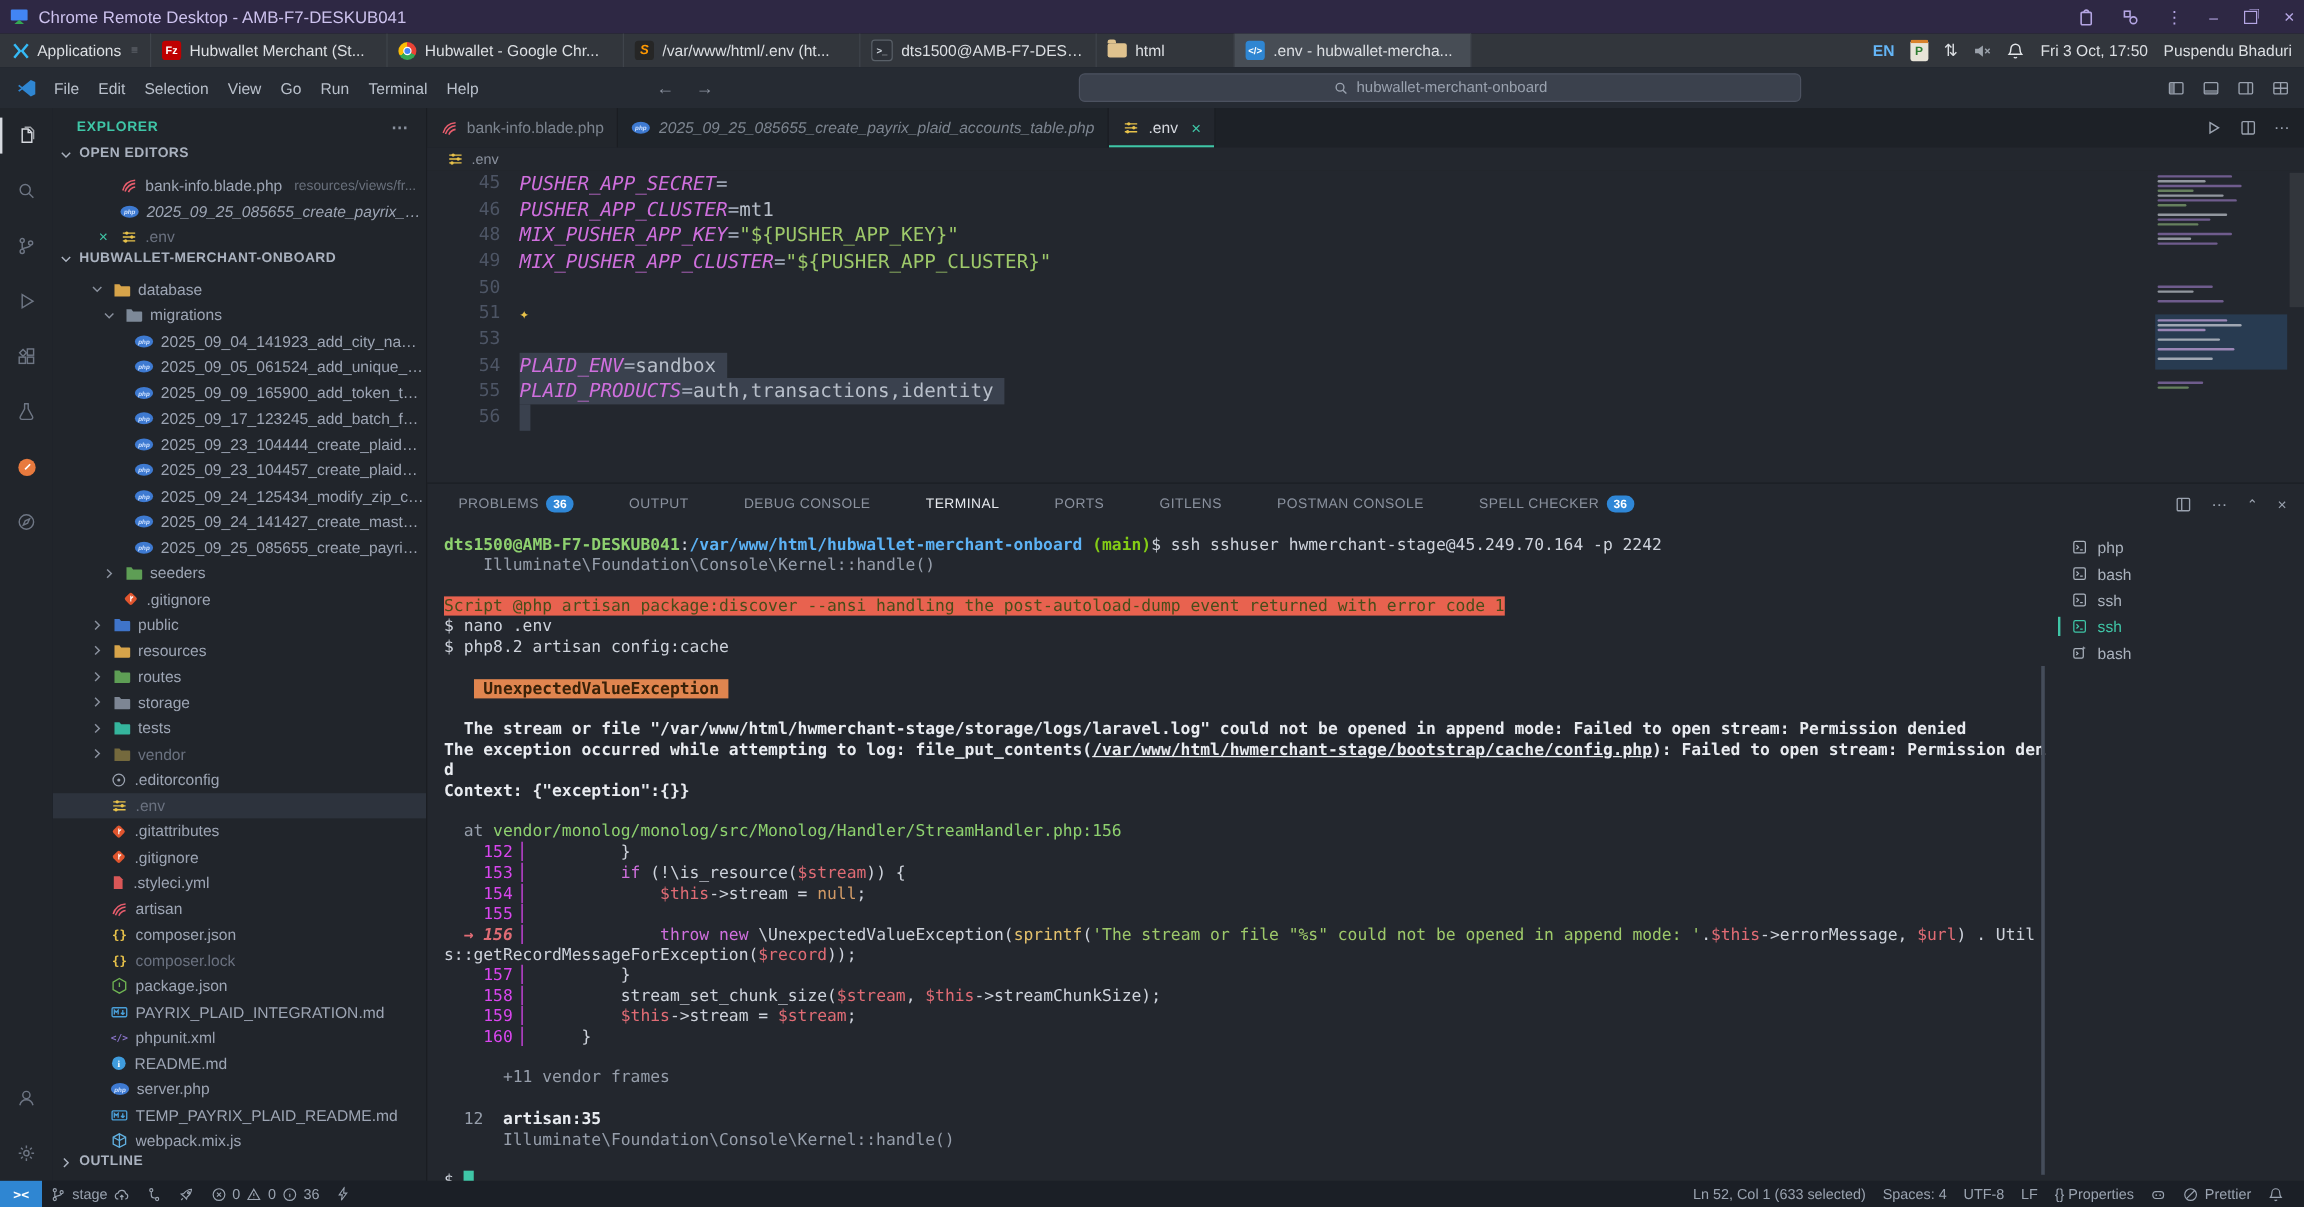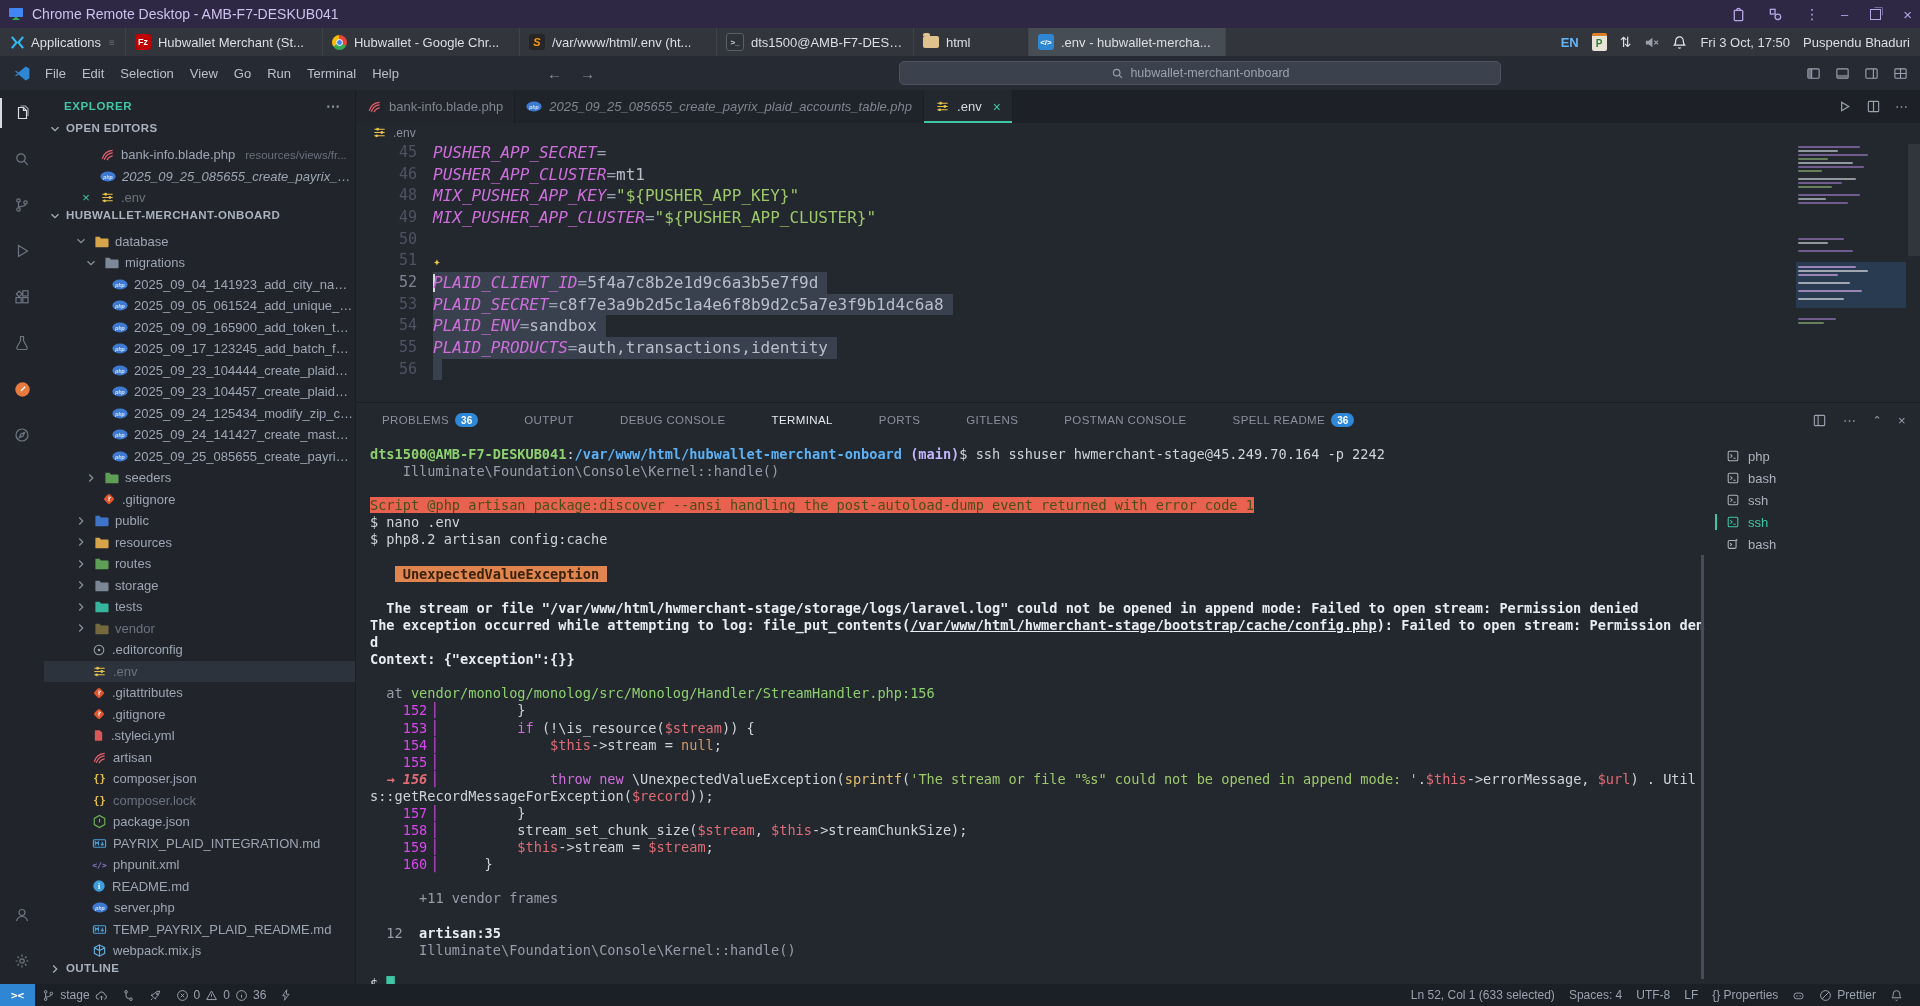--- a/index.html
+++ b/index.html
@@ -101,21 +101,21 @@
   #paneltabs{height:34px;display:flex;align-items:center;padding-left:16px;color:#8a919e;font-size:11.5px;letter-spacing:.4px;}
   .ptab{display:flex;align-items:center;gap:6px;padding:0 10px;height:100%;}
   .ptab.active{color:#e6e9ee;}
   .pbadge{background:#2f87d7;color:#fff;border-radius:999px;font-size:10px;padding:1.5px 6px;font-weight:bold;letter-spacing:0;}
   #panel-actions{margin-left:auto;display:flex;gap:16px;align-items:center;color:#9aa2af;padding-right:14px;font-size:13px;}
   #panelbody{flex:1;display:flex;min-height:0;position:relative;}
   #terminal{flex:1;padding:9px 0 0 14px;overflow:hidden;font-size:13.6px;line-height:17.1px;color:#ced3dc;white-space:pre;}
   .trm-line{height:17.1px;}
   .t-u{color:#8ed16f;font-weight:bold;}
   .t-pa{color:#5cb2f5;font-weight:bold;}
-  .t-y{color:#c4b5fd;font-weight:bold;}
+  .t-y{color:#84cc16;font-weight:bold;}
   .t-d{color:#969eab;}
   .t-w{color:#e8ebf0;font-weight:bold;}
   .t-lnk{color:#e8ebf0;font-weight:bold;text-decoration:underline;}
   .t-g{color:#8ed16f;}
   .t-gut{color:#d946ef;}
   .t-rn{color:#e06c75;font-weight:bold;font-style:italic;}
   .t-k{color:#cf6fdd;}
   .t-v{color:#e06c75;}
   .t-s{color:#9ec96a;}
   .t-n{color:#d19a66;}
@@ -848,22 +848,21 @@
       </div>
 
       <div id="editor" class="mono">
         <div id="code-lines">
             <div class="cl"><span class="ln">45</span><span class="inner"><span class="e-k">PUSHER_APP_SECRET</span><span class="e-o">=</span></span></div>
             <div class="cl"><span class="ln">46</span><span class="inner"><span class="e-k">PUSHER_APP_CLUSTER</span><span class="e-o">=</span><span class="e-v">mt1</span></span></div>
             <div class="cl"><span class="ln">48</span><span class="inner"><span class="e-k">MIX_PUSHER_APP_KEY</span><span class="e-o">=</span><span class="e-s">"${PUSHER_APP_KEY}"</span></span></div>
             <div class="cl"><span class="ln">49</span><span class="inner"><span class="e-k">MIX_PUSHER_APP_CLUSTER</span><span class="e-o">=</span><span class="e-s">"${PUSHER_APP_CLUSTER}"</span></span></div>
             <div class="cl"><span class="ln">50</span><span class="inner"></span></div>
             <div class="cl"><span class="ln">51</span><span class="inner"><span class="e-sp">✦</span></span></div>
-            <div class="cl cur-line"><span class="ln">52</span><span class="inner sel"><span class="caret"></span><span class="e-k">PLAID_CLIENT_ID</span><span class="e-o">=</span><span class="e-v">5f4a7c8b2e1d9c6a3b5e7f9d</span></span></div>
-            <div class="cl"><span class="ln">53</span><span class="inner sel"><span class="e-k">PLAID_SECRET</span><span class="e-o">=</span><span class="e-v">c8f7e3a9b2d5c1a4e6f8b9d2c5a7e3f9b1d4c6a8</span></span></div>
+            <div class="cl"><span class="ln">53</span></div>
             <div class="cl"><span class="ln">54</span><span class="inner sel"><span class="e-k">PLAID_ENV</span><span class="e-o">=</span><span class="e-v">sandbox</span></span></div>
             <div class="cl"><span class="ln">55</span><span class="inner sel"><span class="e-k">PLAID_PRODUCTS</span><span class="e-o">=</span><span class="e-v">auth,transactions,identity</span></span></div>
             <div class="cl"><span class="ln">56</span><span class="inner sel empty"></span></div>
           </div>
         <div id="minimap">
             <div id="mm-slab" style="top: 120px; height: 46px;"></div>
             <div class="mmbar" style="top: 4px; width: 62px; left: 2px; background: rgb(138, 111, 174);"></div>
             <div class="mmbar" style="top: 8px; width: 40px; left: 2px; background: rgb(184, 189, 198);"></div>
             <div class="mmbar" style="top: 12px; width: 70px; left: 2px; background: rgb(138, 111, 174);"></div>
             <div class="mmbar" style="top: 16px; width: 30px; left: 2px; background: rgb(125, 159, 111);"></div>
@@ -910,21 +909,21 @@
               <div class="ptab">
                 <span>PORTS</span>
               </div>
               <div class="ptab">
                 <span>GITLENS</span>
               </div>
               <div class="ptab">
                 <span>POSTMAN CONSOLE</span>
               </div>
               <div class="ptab">
-                <span>SPELL README</span>
+                <span>SPELL CHECKER</span>
                 <span class="pbadge">36</span>
               </div>
             </div>
           <div id="panel-actions">
             <span class="ico">
                 <svg width="15" height="15" viewBox="0 0 16 16" fill="none" stroke="currentColor" stroke-width="1.2">
                   <rect x="2.5" y="2.5" width="11" height="11" rx="1"></rect>
                   <path d="M6.5 2.5v11"></path>
                 </svg>
               </span>

